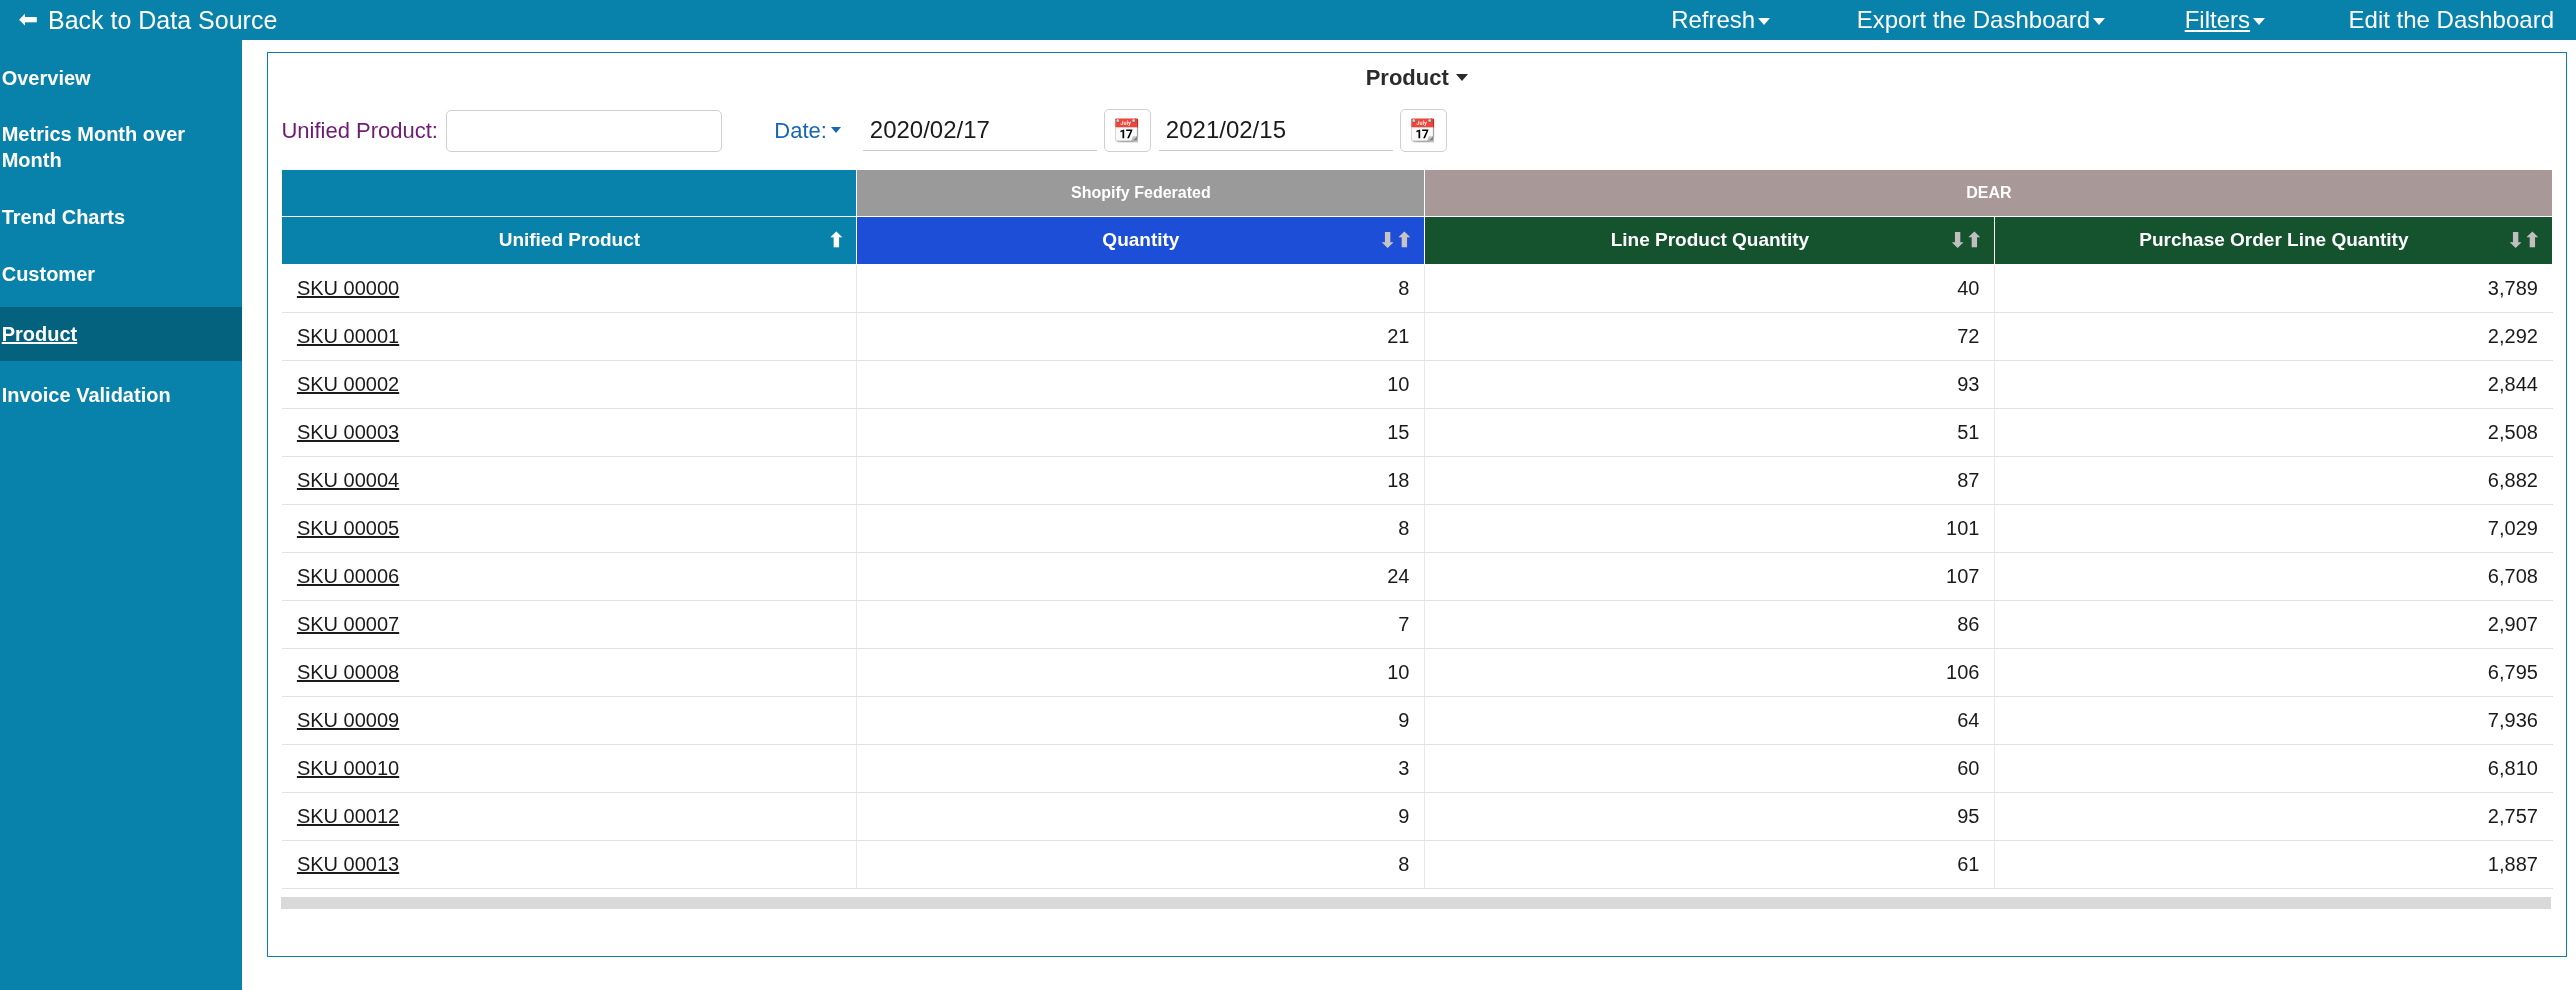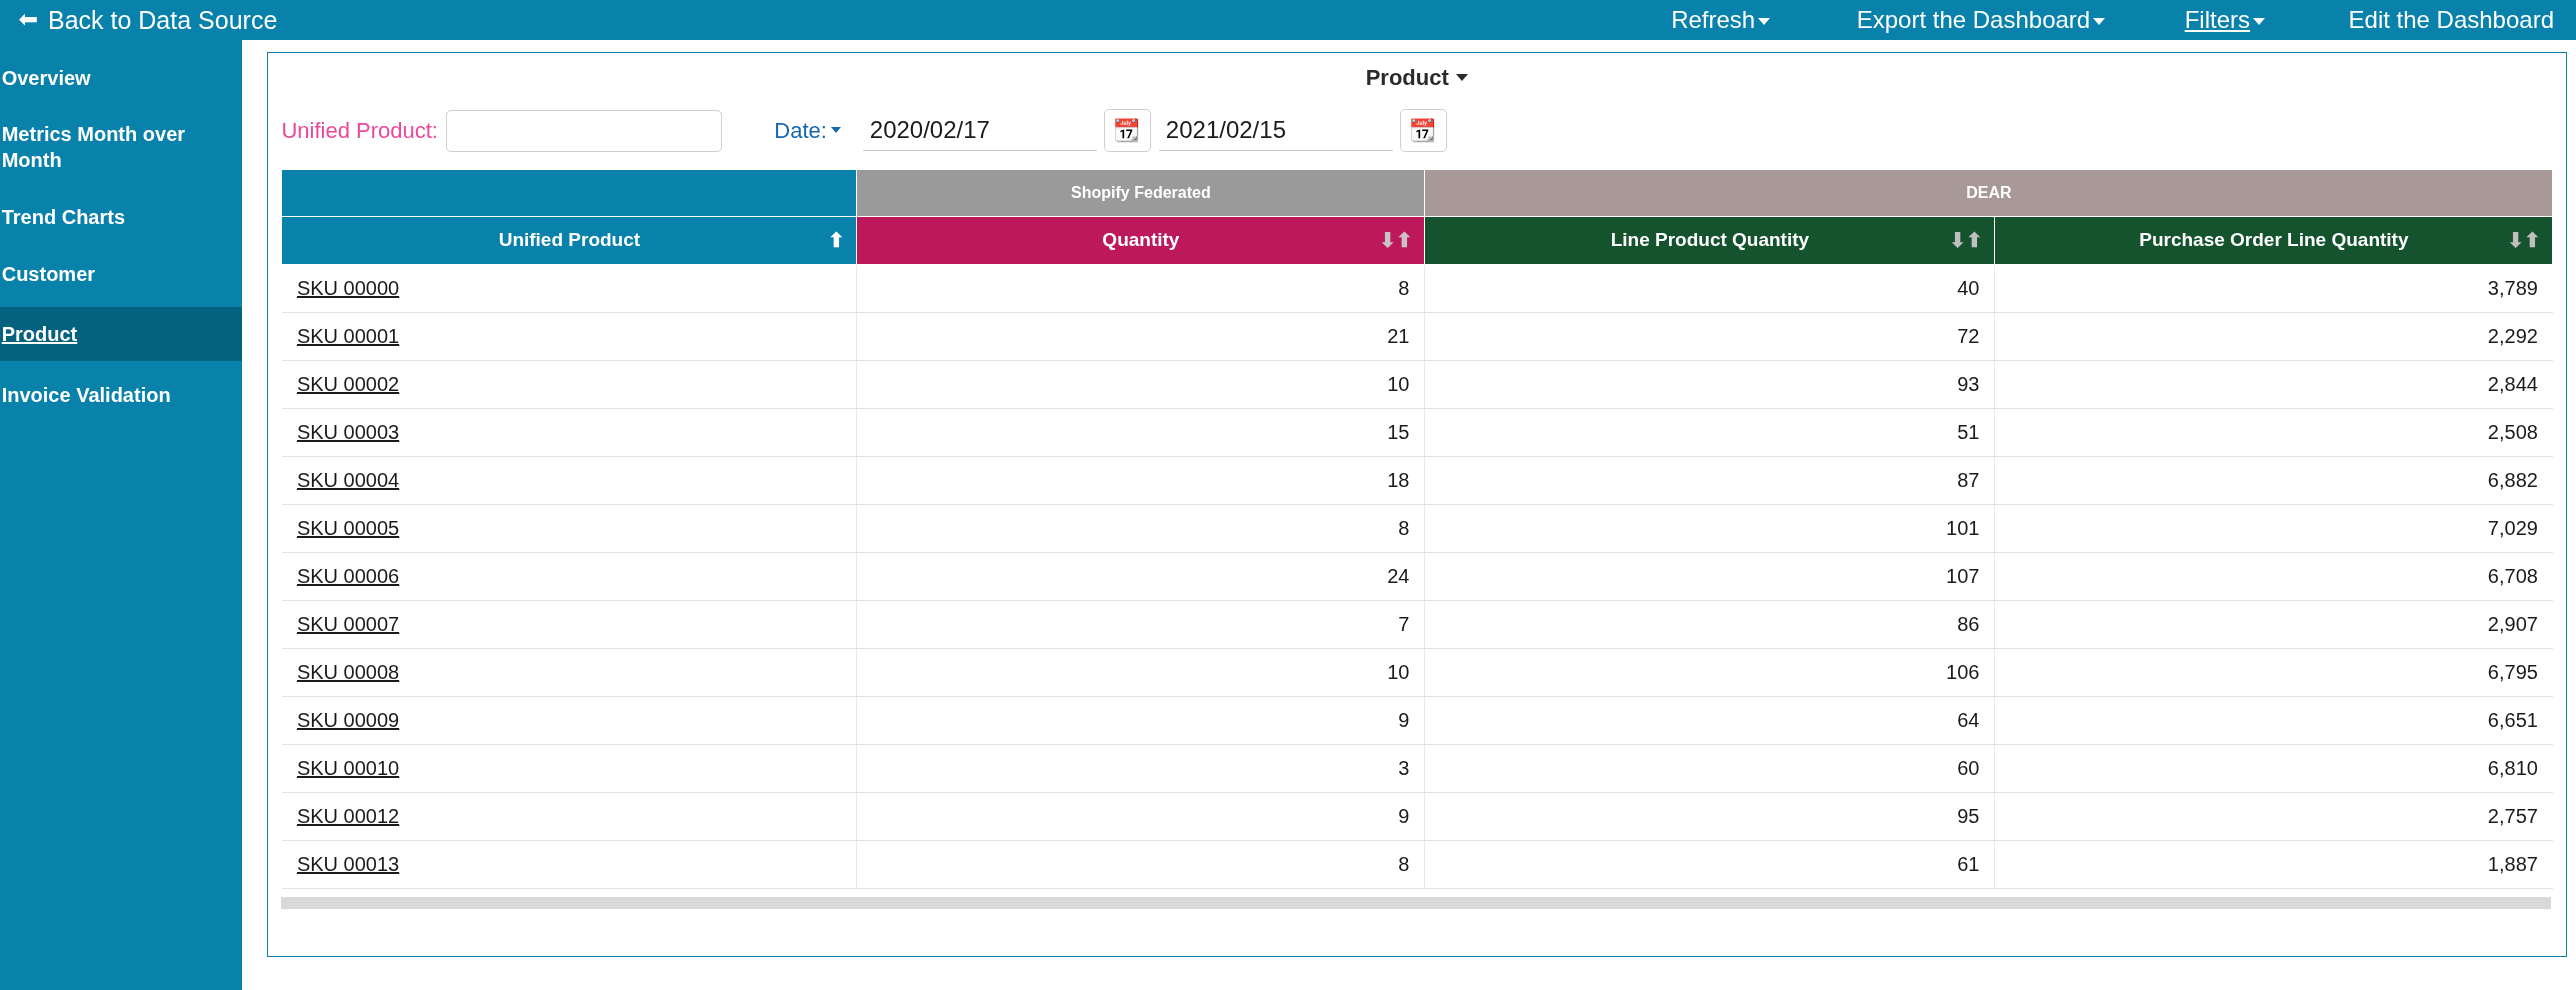--- a/index.html
+++ b/index.html
@@ -89,21 +89,21 @@
     border-top: 7.5px solid #2b2b2b;
     margin-left: 7.5px; vertical-align: 4.2px;
   }
 
   
   .filterrow {
     display: flex; align-items: center;
     margin-top: 18.4px; padding-left: 13.4px;
   }
   .filter-label {
-    font-size: 22px; color: #ec4899; white-space: nowrap;
+    font-size: 22px; color: #701a75; white-space: nowrap;
   }
   .txt-input {
     width: 276px; height: 42px;
     margin-left: 8.4px;
     border: 0.8px solid #cfcfcf; border-radius: 5px;
     background: #fff; outline: none;
     font-family: "Liberation Sans", sans-serif; font-size: 20px;
     padding: 0 8.4px; color: #222;
   }
   .date-label {
@@ -150,21 +150,21 @@
   th.grp.blank  { background: #0881ab; }
   th.grp.gray   { background: #9a9a9a; }
   th.grp.mauve  { background: #a99898; }
 
   th.col {
     height: 48px; color: #ffffff; font-size: 19px; font-weight: bold;
     border: 1.7px solid #ffffff; padding: 0 13.4px;
     position: relative; cursor: pointer;
   }
   th.col.blue  { background: #0881ab; }
-  th.col.gray  { background: #be185d; }
+  th.col.gray  { background: #1d4ed8; }
   th.col.mauve { background: #14532d; }
   th.col .lbl { display: block; text-align: center; }
   .sort-icon {
     position: absolute; right: 11.7px; top: 50%;
     transform: translateY(-50%);
     font-size: 20px; line-height: 1; color: #ffffff;
   }
   .sort-icon.dim { color: #c9c3c3; }
   .sort-icon.dim2 { color: #c0bebe; }
 
@@ -340,21 +340,21 @@
             <tr>
               <td class="cell first"><a class="sku">SKU 00008</a></td>
               <td class="cell num">10</td>
               <td class="cell num">106</td>
               <td class="cell num last">6,795</td>
             </tr>
             <tr>
               <td class="cell first"><a class="sku">SKU 00009</a></td>
               <td class="cell num">9</td>
               <td class="cell num">64</td>
-              <td class="cell num last">6,651</td>
+              <td class="cell num last">7,936</td>
             </tr>
             <tr>
               <td class="cell first"><a class="sku">SKU 00010</a></td>
               <td class="cell num">3</td>
               <td class="cell num">60</td>
               <td class="cell num last">6,810</td>
             </tr>
             <tr>
               <td class="cell first"><a class="sku">SKU 00012</a></td>
               <td class="cell num">9</td>

